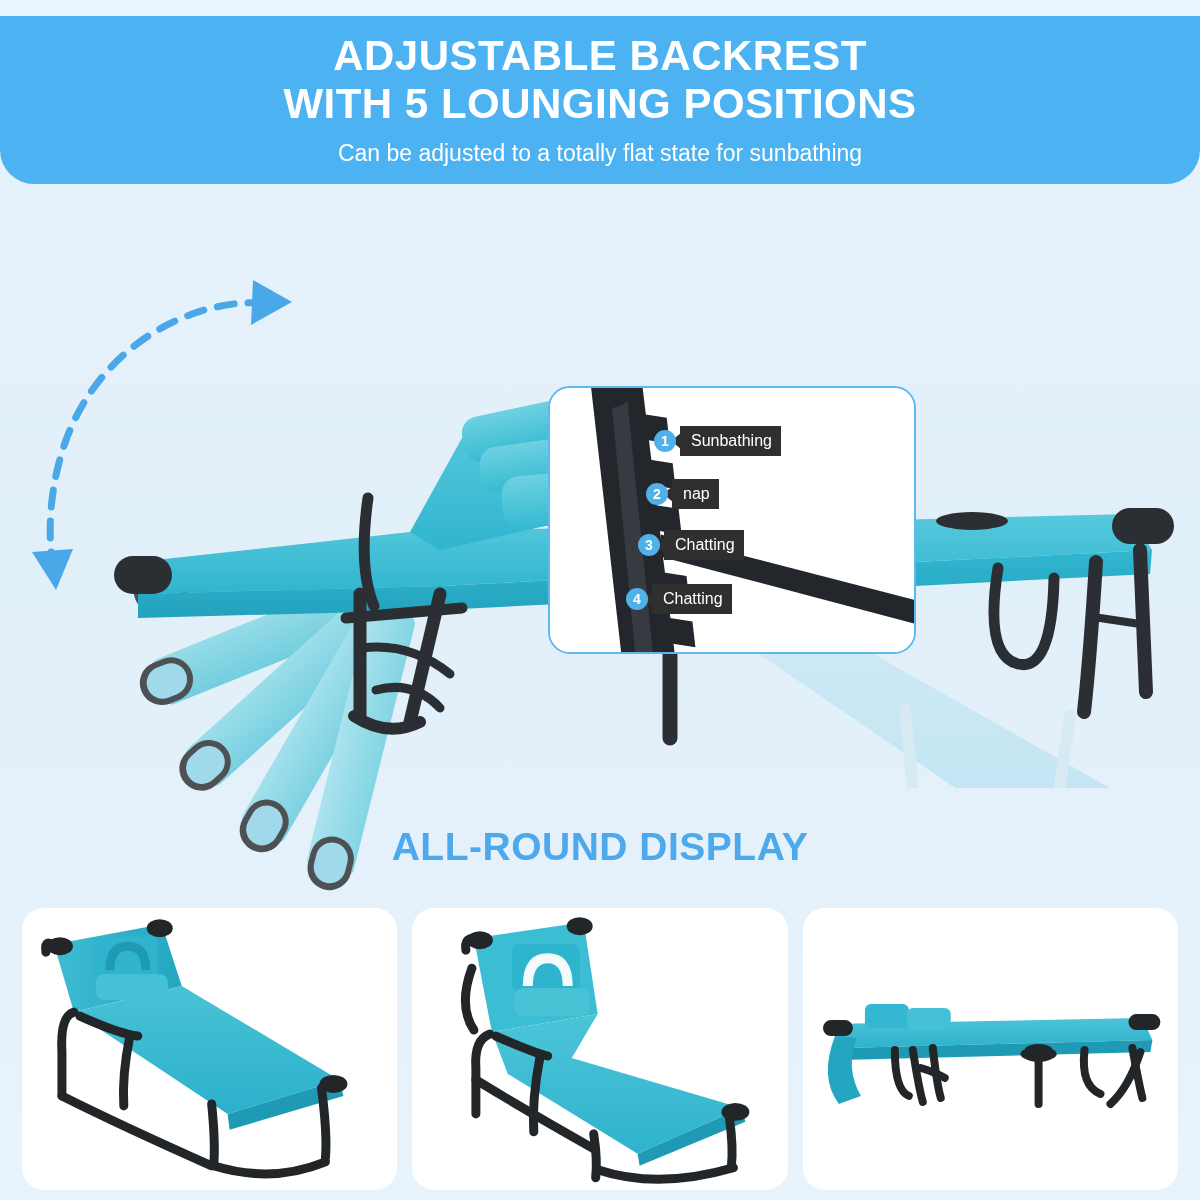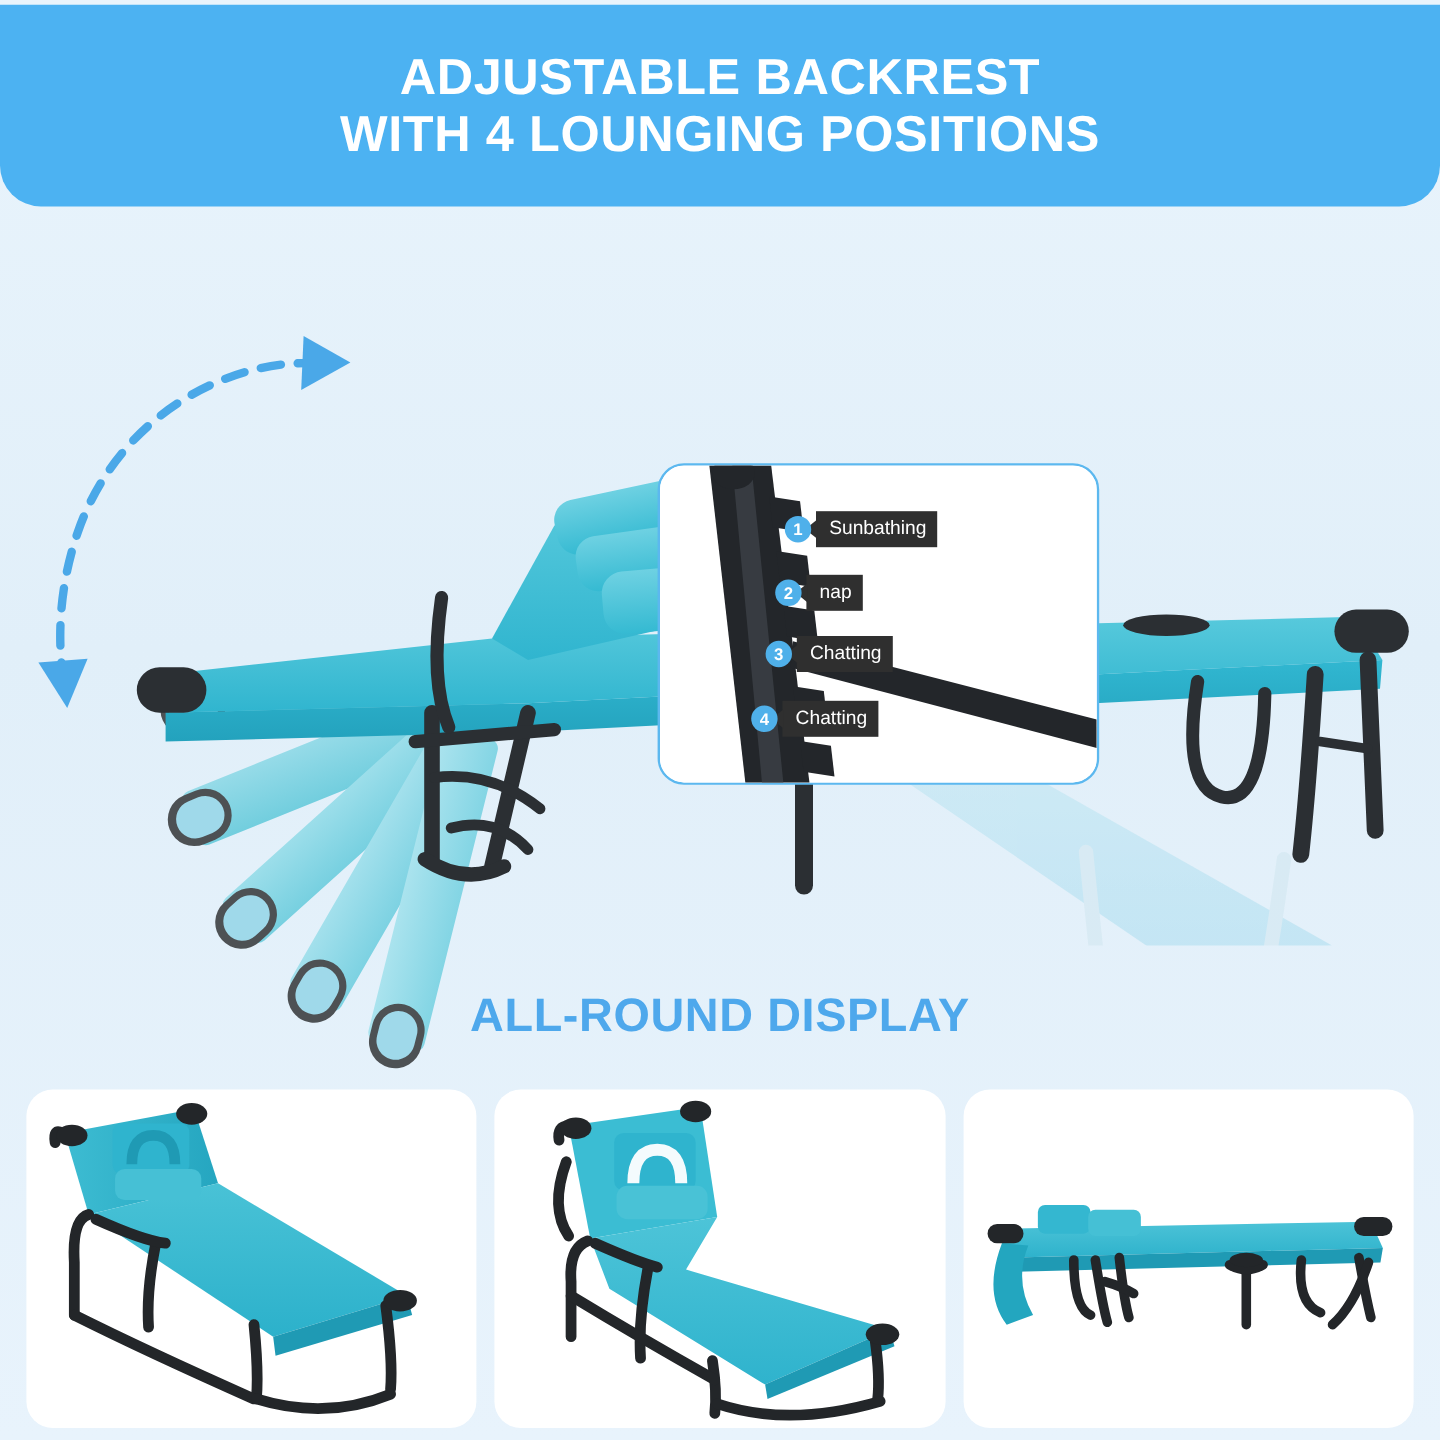--- a/index.html
+++ b/index.html
@@ -5,21 +5,21 @@
   * { margin:0; padding:0; box-sizing:border-box; }
   html,body { width:1200px; height:1200px; }
   body {
     font-family:"Liberation Sans", sans-serif;
     background:linear-gradient(180deg,#e9f4fc 0%, #e1eff9 45%, #e8f3fc 100%);
     position:relative; overflow:hidden;
   }
 
   
   .header{
-    position:absolute; left:0; top:4px; width:1200px; height:168px;
+    position:absolute; left:0; top:16px; width:1200px; height:168px;
     background:#4cb2f2;
     border-bottom-left-radius:34px; border-bottom-right-radius:34px;
     display:flex; flex-direction:column; align-items:center; justify-content:center;
   }
   .h-line{
     color:#ffffff; font-weight:bold; letter-spacing:.5px;
     font-size:42px; line-height:48px; text-align:center;
     font-family:"Liberation Sans", sans-serif;
   }
   .h-sub{
@@ -98,21 +98,22 @@
   }
   .card{
     flex:1; background:#ffffff; border-radius:22px; position:relative; overflow:hidden;
   }
 </style>
 </head>
 <body>
 
 <div class="header">
   <div class="h-line">ADJUSTABLE BACKREST</div>
-  <div class="h-line">WITH 4 LOUNGING POSITIONS</div>
+  <div class="h-line">WITH 5 LOUNGING POSITIONS</div>
+  <div class="h-sub">Can be adjusted to a totally flat state for sunbathing</div>
 </div>
 
 <div class="hero">
 
   <svg class="arrow-svg" width="280" height="330" viewBox="0 0 280 330">
     <path d="M245,35 C175,30 80,75 45,175 C30,218 28,260 32,292" fill="none" stroke="#4aa8e8" stroke-width="7" stroke-dasharray="17 14" stroke-linecap="round"></path>
     <polygon points="233,12 272,34 231,57" fill="#4aa8e8"></polygon>
     <polygon points="12,284 53,281 36,322" fill="#4aa8e8"></polygon>
   </svg>
 

